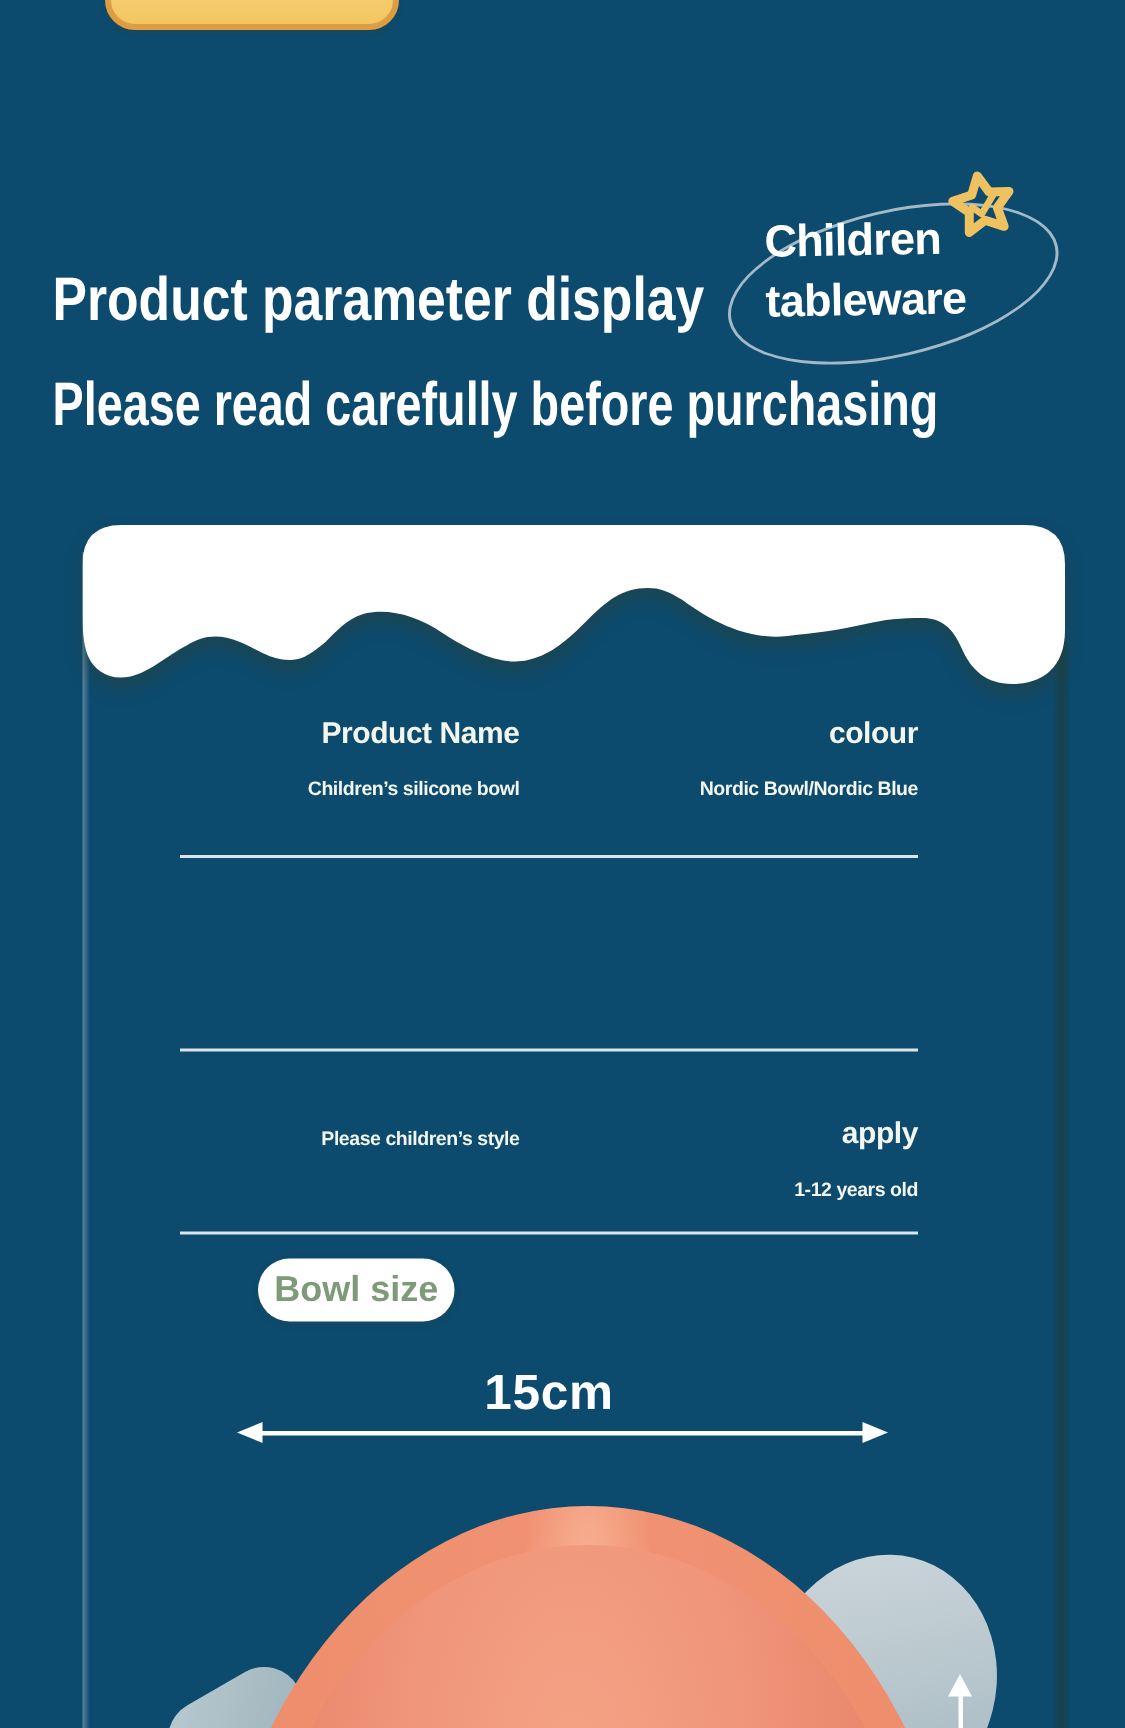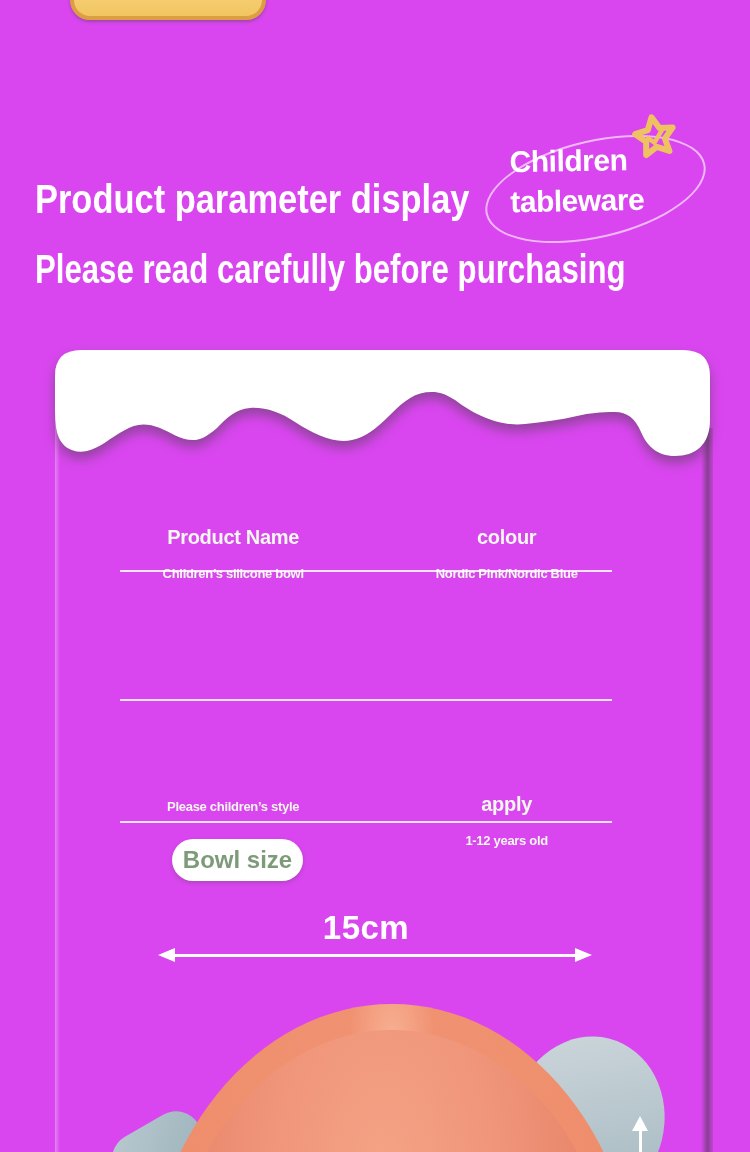--- a/index.html
+++ b/index.html
@@ -1,18 +1,18 @@
 <!DOCTYPE html>
 <html><head>
 <meta charset="utf-8">
 <style>
   html,body{margin:0;padding:0;}
   .page{
     position:relative; width:750px; height:1152px; overflow:hidden;
-    background:#d946ef;
+    background:#0c4a6e;
     font-family:"Liberation Sans", sans-serif;
     -webkit-font-smoothing:antialiased;
   }
   
   .top-button{
     position:absolute; left:70px; top:-34px; width:188px; height:46px;
     background:linear-gradient(to bottom,#f8d98c,#f2c560);
     border:4px solid #dd9e43; border-radius:20px;
     box-shadow:0 2px 3px rgba(60,70,50,.35);
   }
@@ -46,21 +46,21 @@
   }
   
   .wave{
     position:absolute; left:55px; top:350px; width:655px; height:125px;
     filter:drop-shadow(0 7px 6px rgba(48,64,42,.42));
   }
   
   .spec-row{
     position:absolute; left:120px; width:492px;
     display:grid; grid-template-columns:46% 54%;
-    color:#f3f6ee; text-align:center;margin-top:48px;
+    color:#f3f6ee; text-align:right;
   }
   .spec-cell-right{padding-left:55px;}
   .spec-label{font-size:20px; font-weight:bold; margin-bottom:11px; white-space:pre; letter-spacing:-.3px;}
   .spec-value{font-size:13px; font-weight:bold; line-height:27px; white-space:pre; letter-spacing:-.3px;}
   .divider{
     position:absolute; left:120px; width:492px; height:2px;
     background:rgba(255,255,255,.85);
   }
   
   .pill{
@@ -150,21 +150,21 @@
       Q 0 80 0 60 Z"></path>
   </svg>
 
   <div class="spec-row" style="top:478px">
     <div>
       <div class="spec-label">Product Name</div>
       <div class="spec-value">Children’s silicone bowl</div>
     </div>
     <div class="spec-cell-right">
       <div class="spec-label">colour</div>
-      <div class="spec-value">Nordic Pink/Nordic Blue</div>
+      <div class="spec-value">Nordic Bowl/Nordic Blue</div>
     </div>
   </div>
   <div class="divider" style="top:570px"></div>
 
   <div class="divider" style="top:699px"></div>
 
   <div class="spec-row" style="top:745px">
     <div>
       <div class="spec-value">Please children’s style</div>
     </div>

